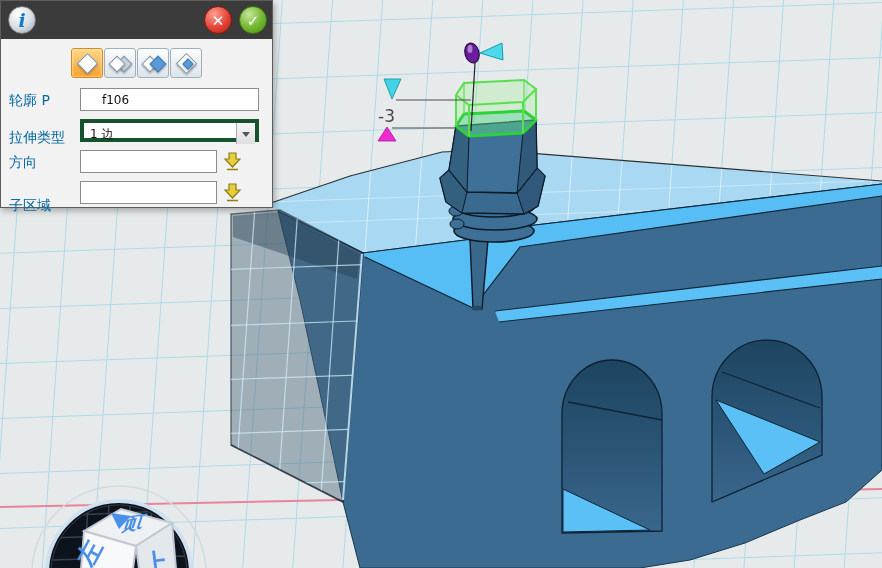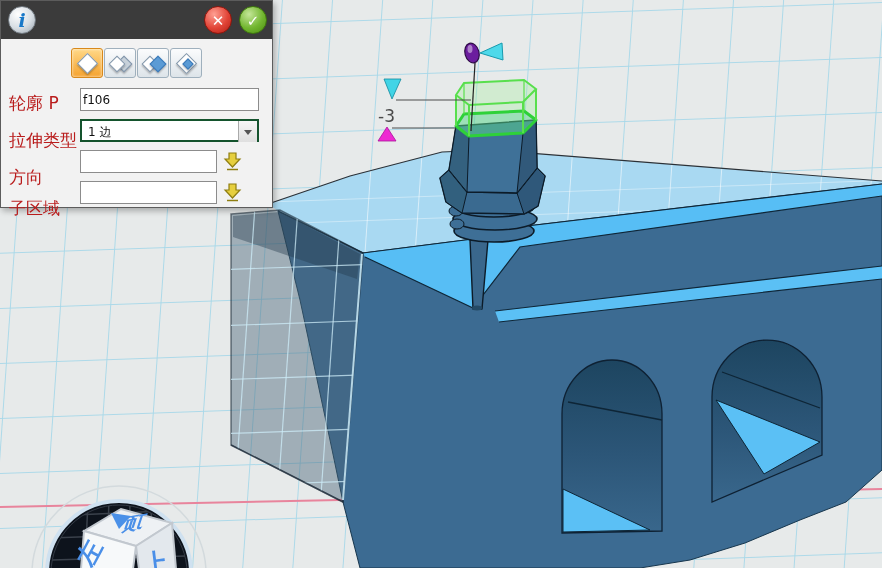--- a/index.html
+++ b/index.html
@@ -27,24 +27,24 @@
   .mode-btn{position:absolute;top:47px;width:32px;height:30px;border:1px solid #9fb0bd;
             border-radius:3px;background:linear-gradient(#fbfcfd,#dde4e9);box-sizing:border-box;
             cursor:pointer;}
   .mode-btn.active{background:linear-gradient(#ffd887,#f5a22e);border-color:#d8891c;
             box-shadow:inset 0 0 3px rgba(255,255,255,.8);}
   .dia{position:absolute;width:13px;height:13px;background:#fff;border:1px solid #7e93a8;
        transform:rotate(45deg);box-shadow:1px 1px 2px rgba(0,0,0,.3);}
   .dia.small{width:10px;height:10px;}
   .dia.gray{background:#c7d1da;}
   .dia.blue{background:#5b9bd5;border-color:#3c7ab8;}
-  .fld-label{position:absolute;left:8px;font-size:17px;color:#b91c1c;}
+  .fld-label{position:absolute;left:8px;font-size:14px;color:#0369a1;}
   .inp{position:absolute;border:1px solid #8c8c8c;background:#fff;box-sizing:border-box;
-       font-family:inherit;font-size:12px;color:#111;padding:0 2px;height:23px;}
-  .select{position:absolute;left:79px;top:118px;width:179px;height:23px;border:2px solid #14532d;
+       font-family:inherit;font-size:12px;color:#111;padding:0 21px;height:23px;}
+  .select{position:absolute;left:79px;top:118px;width:179px;height:23px;border:4px solid #14532d;
        background:#fff;box-sizing:border-box;cursor:pointer;}
   .select .txt{position:absolute;left:6px;top:3px;font-size:12px;color:#111;}
   .arrowbox{position:absolute;right:0;top:0;width:18px;height:21px;background:linear-gradient(#f6f6f6,#dfdfdf);
        border-left:1px solid #aaa;}
   .arrowbox i{position:absolute;left:5px;top:9px;width:0;height:0;border-left:4px solid transparent;
        border-right:4px solid transparent;border-top:5px solid #555;}
   .pick-icon{position:absolute;left:221px;width:21px;height:21px;cursor:pointer;}
 </style>
 </head>
 <body>
@@ -277,21 +277,21 @@
   <input class="inp" style="left: 79px; top: 87px; width: 179px;" value="f106">
 
   <span class="fld-label" style="top:128px">拉伸类型</span>
   <div class="select">
     <span class="txt">1 边</span>
     <span class="arrowbox">
           <i></i>
         </span>
   </div>
 
-  <span class="fld-label" style="top:165px">方向</span>
+  <span class="fld-label" style="top:153px">方向</span>
   <input class="inp" style="left: 79px; top: 149px; width: 137px;" value="">
   <span class="pick-icon" style="top:150px">
     <svg width="21" height="21">
       <path d="M7 2 h7 v6 h4 l-7.5 8 -7.5 -8 h4 z" fill="#e6cf3e" stroke="#8f7e10" stroke-width="1.2"></path>
       <path d="M5 18.5 h11" stroke="#8f7e10" stroke-width="1.5" fill="none"></path>
     </svg>
   </span>
 
   <span class="fld-label" style="top:196px">子区域</span>
   <input class="inp" style="left: 79px; top: 180px; width: 137px;" value="">

